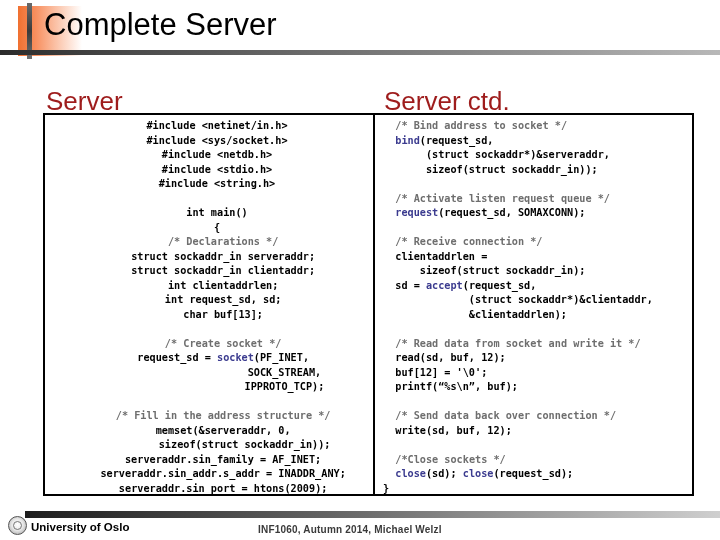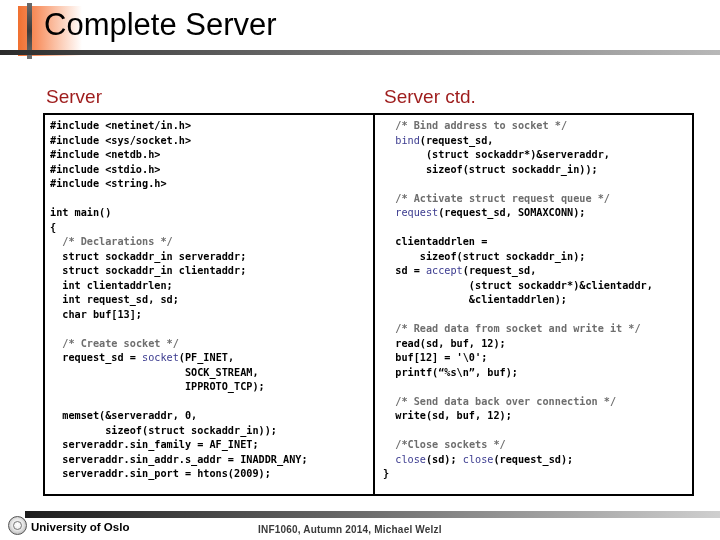--- a/index.html
+++ b/index.html
@@ -47,54 +47,54 @@
     font-weight: 400;
     color: #000000;
     letter-spacing: 0px;
     white-space: nowrap;
     line-height: 46px;
   }
 
   
   .col-heading {
     position: absolute;
-    font-size: 19px;
+    font-size: 26px;
     font-weight: 400;
     color: #9e1c1c;
     white-space: nowrap;
   }
   #heading-left  { left: 46px;  top: 86px; }
   #heading-right { left: 384px; top: 86px; }
 
   
   .code-box {
     position: absolute;
     border: 2px solid #000000;
     background: #ffffff;
     box-sizing: border-box;
     overflow: hidden;
   }
-  #code-box-left  { left: 43px;  top: 113px; width: 343px; height: 383px; }
+  #code-box-left  { left: 43px;  top: 113px; width: 343px; height: 383px; text-align: center; }
   #code-box-right { left: 373px; top: 113px; width: 321px; height: 383px; }
 
   .code-pre {
     margin: 0;
     padding: 4px 0 0 5px;
     font-family: "DejaVu Sans Mono", "Liberation Mono", monospace;
     font-size: 10.2px;
     line-height: 14.5px;
     font-weight: bold;
     color: #000000;
     white-space: pre;
     letter-spacing: 0px;
   }
   #code-box-right .code-pre { padding-left: 8px; }
 
   .cmt  { color: #6e6e6e; font-weight: bold; }
-  .fn   { color: #3b3b8f; font-weight: normal; }
+  .fn   { color: #3b3b8f; font-weight: bold; }
 
   
   #footer-line {
     position: absolute;
     left: 25px; top: 511px;
     width: 695px; height: 7px;
     background: linear-gradient(to right, #1d1d1d 0%, #3c3c3c 20%, #6b6b6b 48%, #9a9a9a 72%, #cfcfcf 100%);
   }
   #uio-seal {
     position: absolute;
@@ -158,38 +158,40 @@
   struct sockaddr_in clientaddr;
   int clientaddrlen;
   int request_sd, sd;
   char buf[13];
 
   <span class="cmt">/* Create socket */</span>
   request_sd = <span class="fn">socket</span>(PF_INET,
                       SOCK_STREAM,
                       IPPROTO_TCP);
 
+  <span class="cmt">/* Fill in the address structure */</span>
   memset(&amp;serveraddr, 0,
          sizeof(struct sockaddr_in));
   serveraddr.sin_family = AF_INET;
   serveraddr.sin_addr.s_addr = INADDR_ANY;
   serveraddr.sin_port = htons(2009);</pre>
 </div>
 
 <div class="col-heading" id="heading-right">Server ctd.</div>
 
 <div class="code-box" id="code-box-right">
   <pre class="code-pre" id="code-right">  <span class="cmt">/* Bind address to socket */</span>
   <span class="fn">bind</span>(request_sd,
        (struct sockaddr*)&amp;serveraddr,
        sizeof(struct sockaddr_in));
 
-  <span class="cmt">/* Activate struct request queue */</span>
+  <span class="cmt">/* Activate listen request queue */</span>
   <span class="fn">request</span>(request_sd, SOMAXCONN);
 
+  <span class="cmt">/* Receive connection */</span>
   clientaddrlen =
       sizeof(struct sockaddr_in);
   sd = <span class="fn">accept</span>(request_sd,
               (struct sockaddr*)&amp;clientaddr,
               &amp;clientaddrlen);
 
   <span class="cmt">/* Read data from socket and write it */</span>
   read(sd, buf, 12);
   buf[12] = '\0';
   printf(“%s\n”, buf);

